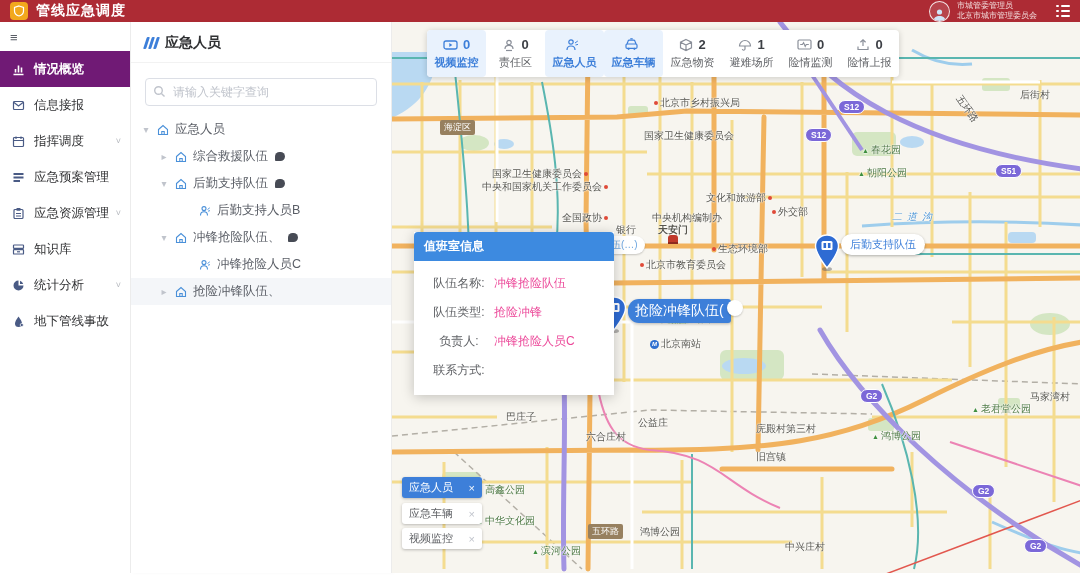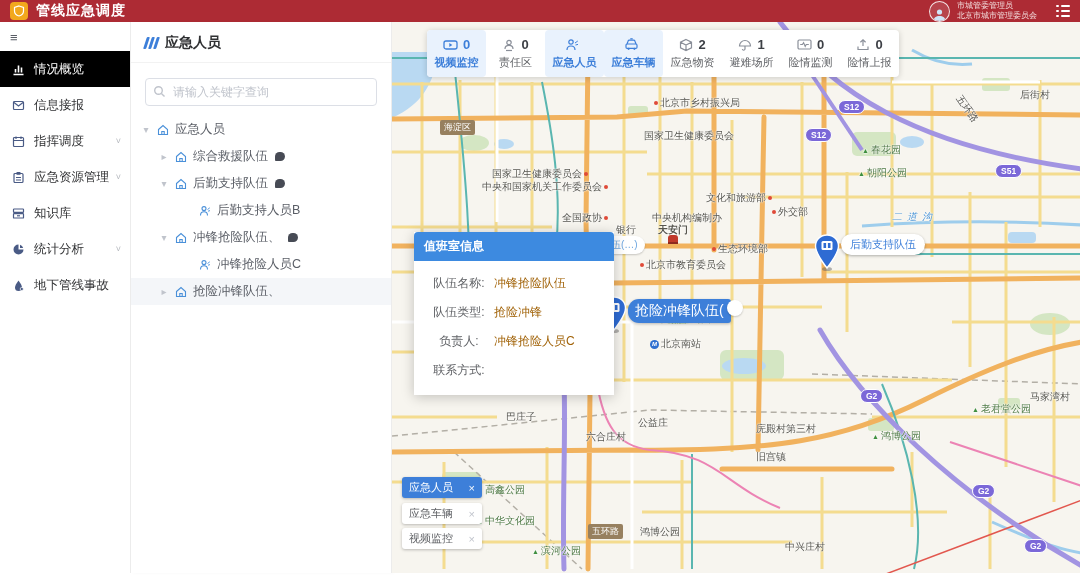--- a/index.html
+++ b/index.html
@@ -15,21 +15,21 @@
   .menu-list-icon .r{display:flex;align-items:center;gap:2.5px;}
   .menu-list-icon .d{width:2.5px;height:2.5px;background:#fff;border-radius:50%;}
   .menu-list-icon .b{width:9px;height:2.5px;background:#fff;border-radius:1px;}
   
   .layout{display:flex;height:551px;}
   
   .sidebar{width:130px;flex:0 0 130px;border-right:1px solid #ececec;background:#fff;}
   .collapse{padding:8px 10px 6px;color:#5a5e66;font-size:13px;cursor:pointer;}
   .side-item{height:36px;display:flex;align-items:center;gap:9px;padding:0 12px;font-size:12.5px;color:#303133;position:relative;cursor:pointer;}
   .side-item svg{color:#4a5b85;flex:0 0 auto;}
-  .side-item.active{background:#000000;color:#fff;font-weight:normal;}
+  .side-item.active{background:#701a75;color:#fff;font-weight:bold;}
   .side-item.active svg{color:#fff;}
   .chev{position:absolute;right:9px;color:#b4b7bd;font-size:9px;}
   
   .panel{width:260px;flex:0 0 260px;border-right:1px solid #ececec;background:#fff;box-shadow:2px 0 4px rgba(0,0,0,.03);}
   .panel-head{display:flex;align-items:center;gap:7px;padding:12px 14px 10px;border-bottom:1px solid #f2f2f2;}
   .slashes{display:flex;gap:2px;}
   .slashes i{display:block;width:3px;height:12px;background:#3d7fd9;transform:skewX(-18deg);border-radius:1px;}
   .panel-title{font-size:14px;font-weight:bold;color:#303133;}
   .search-wrap{margin:15px 14px 10px;position:relative;}
   .search-wrap svg{position:absolute;left:8px;top:7px;color:#c0c4cc;}
@@ -62,21 +62,21 @@
   .tool-item .count{font-weight:bold;font-size:13px;color:#3c3f45;}
   .tool-item.sel{background:#e9f2fd;color:#3d7fd9;font-weight:bold;}
   .tool-item.sel .ic-row{color:#3d7fd9;}
   .tool-item.sel .count{color:#3d7fd9;}
   
   .popup{position:absolute;left:22px;top:210px;width:200px;background:#fff;border-radius:0;box-shadow:0 2px 12px rgba(0,0,0,.22);z-index:8;}
   .popup-head{background:#3d8ae0;color:#fff;font-size:12px;font-weight:bold;padding:6px 10px;border-radius:4px 4px 0 0;}
   .popup-body{padding:8px 10px 10px;text-align:center;}
   .popup-row{display:flex;font-size:12px;padding:6px 0;}
   .popup-row .pl{width:70px;color:#606266;flex:0 0 auto;}
-  .popup-row .pv{color:#a16207;}
+  .popup-row .pv{color:#ec4899;}
   
   .pin{position:absolute;z-index:5;width:26px;cursor:pointer;}
   .pin-label-blue{position:absolute;z-index:5;background:#3d7fd9;color:#fff;font-size:14px;padding:3px 7px;border-radius:11px 3px 3px 11px;cursor:pointer;box-shadow:0 1px 3px rgba(0,0,0,.25);}
   .pin-label-blue::after{content:"";position:absolute;right:-12px;top:1px;width:16px;height:16px;background:#fff;border-radius:50%;box-shadow:0 1px 2px rgba(0,0,0,.2);}
   .pin-label-white{position:absolute;z-index:5;background:#fff;color:#3d7fd9;font-size:11px;padding:3px 9px;border-radius:11px;box-shadow:0 1px 3px rgba(0,0,0,.3);cursor:pointer;}
   .bubble-partial{position:absolute;z-index:3;background:#fff;color:#6ea7e0;font-size:10px;padding:2px 7px;border-radius:9px;box-shadow:0 1px 2px rgba(0,0,0,.2);}
   
   .tag{position:absolute;left:10px;width:66px;height:21px;background:#fff;border-radius:3px;display:flex;align-items:center;justify-content:space-between;padding:0 7px;font-size:11px;color:#606266;box-shadow:0 1px 3px rgba(0,0,0,.25);z-index:6;cursor:pointer;}
   .tag .x{color:#c0c4cc;font-size:11px;cursor:pointer;}
   .tag.sel{background:#3d7fd9;color:#fff;}
@@ -141,20 +141,26 @@
     <div class="side-item">
       <svg width="13" height="13" viewBox="0 0 13 13">
           <rect x="1.5" y="2.5" width="10" height="9" rx="1" fill="none" stroke="currentColor" stroke-width="1.2"></rect>
           <path d="M4 1.5 V4 M9 1.5 V4 M1.5 5.5 H11.5" stroke="currentColor" stroke-width="1.2" fill="none"></path>
         </svg>
       <span>指挥调度</span>
       <span class="chev">˅</span>
     </div>
     <div class="side-item">
       <svg width="13" height="13" viewBox="0 0 13 13">
+          <path d="M1.5 3 H11.5 M1.5 6.5 H11.5 M1.5 10 H8" stroke="currentColor" stroke-width="1.8" fill="none"></path>
+        </svg>
+      <span>应急预案管理</span>
+    </div>
+    <div class="side-item">
+      <svg width="13" height="13" viewBox="0 0 13 13">
           <rect x="2" y="2.5" width="9" height="9" rx="1" fill="none" stroke="currentColor" stroke-width="1.2"></rect>
           <rect x="4.5" y="1" width="4" height="2.8" rx="0.5" fill="currentColor"></rect>
           <path d="M4 6.5 H9 M4 9 H9" stroke="currentColor" stroke-width="1.1"></path>
         </svg>
       <span>应急资源管理</span>
       <span class="chev">˅</span>
     </div>
     <div class="side-item">
       <svg width="13" height="13" viewBox="0 0 13 13">
           <rect x="1.5" y="2" width="10" height="3.4" rx="0.6" fill="none" stroke="currentColor" stroke-width="1.2"></rect>

